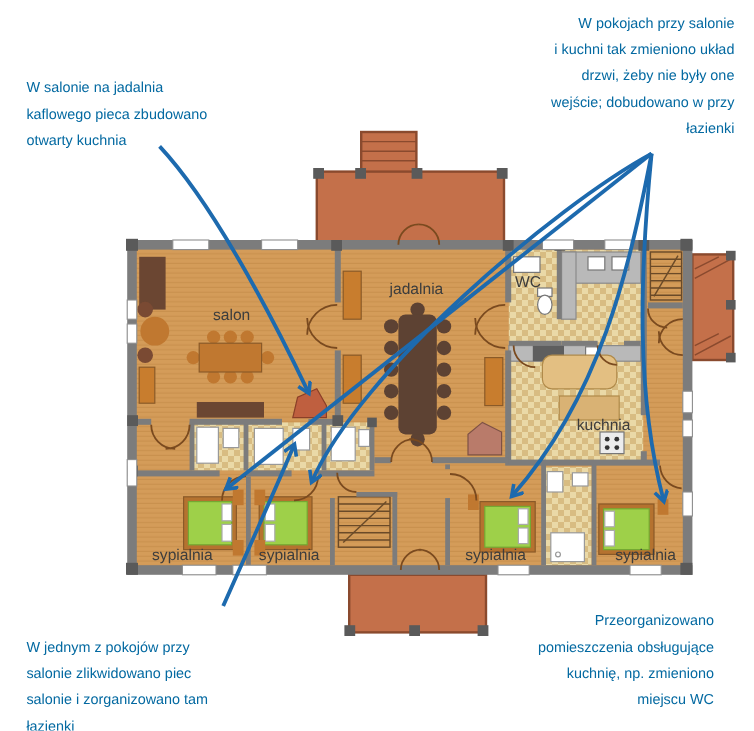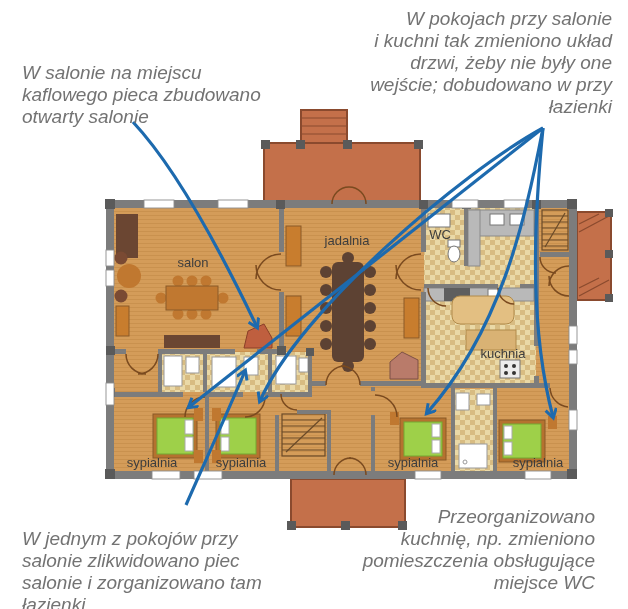--- a/index.html
+++ b/index.html
@@ -1,19 +1,19 @@
 <!DOCTYPE html>
 <html><head>
 <meta charset="utf-8">
 <style>
   html,body{margin:0;padding:0;background:#fff;}
   #stage{position:relative;width:628px;height:609px;background:#ffffff;overflow:hidden;
          font-family:"Liberation Sans","DejaVu Sans",sans-serif;}
   svg{position:absolute;left:0;top:0;}
-  .ann{position:absolute;font-size:19px;line-height:22px;color:#737373;font-style:italic;}
+  .ann{position:absolute;font-size:12px;line-height:22px;color:#0369a1;}
   .ann.right{text-align:right;}
   .roomlabel{font-family:"Liberation Sans","DejaVu Sans",sans-serif;font-size:13px;fill:#3d3d3d;}
 </style>
 </head>
 <body>
 
 <div id="stage">
 
   <svg width="628" height="609" viewBox="0 0 628 609">
     <defs>
@@ -295,40 +295,40 @@
       <path d="M133,122 C176,168 224,258 257,327" marker-end="url(#arr)" stroke="#1d6aae"></path>
       <path d="M543,128 L189,407" marker-end="url(#arr)"></path>
       <path d="M543,128 C462,172 300,310 260,401" marker-end="url(#arr)"></path>
       <path d="M543,128 C524,226 500,330 427,413" marker-end="url(#arr)"></path>
       <path d="M543,128 C533,230 530,330 553,417" marker-end="url(#arr)"></path>
       <path d="M186,505 C205,462 232,402 245,371" marker-end="url(#arr)"></path>
     </g>
   </svg>
 
   <div class="ann" style="left:22px;top:62px;">
-    <div>W salonie na miejscu</div>
+    <div>W salonie na jadalnia</div>
     <div>kaflowego pieca zbudowano</div>
-    <div>otwarty salonie</div>
+    <div>otwarty kuchnia</div>
   </div>
 
   <div class="ann right" style="right:16px;top:8px;">
     <div>W pokojach przy salonie</div>
     <div>i kuchni tak zmieniono układ</div>
     <div>drzwi, żeby nie były one</div>
     <div>wejście; dobudowano w przy</div>
     <div>łazienki</div>
   </div>
 
   <div class="ann" style="left:22px;top:516px;margin-top:12px;">
     <div>W jednym z pokojów przy</div>
     <div>salonie zlikwidowano piec</div>
     <div>salonie i zorganizowano tam</div>
     <div>łazienki</div>
   </div>
 
   <div class="ann right" style="right:33px;top:506px;">
     <div>Przeorganizowano</div>
+    <div>pomieszczenia obsługujące</div>
     <div>kuchnię, np. zmieniono</div>
-    <div>pomieszczenia obsługujące</div>
-    <div>miejsce WC</div>
+    <div>miejscu WC</div>
   </div>
 
 </div>
 
 </body></html>

